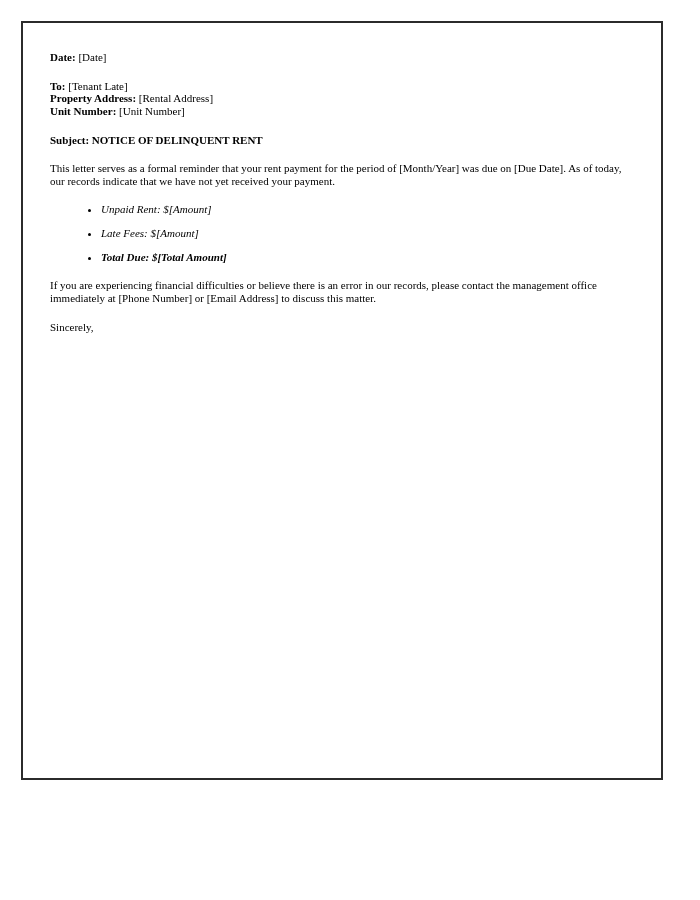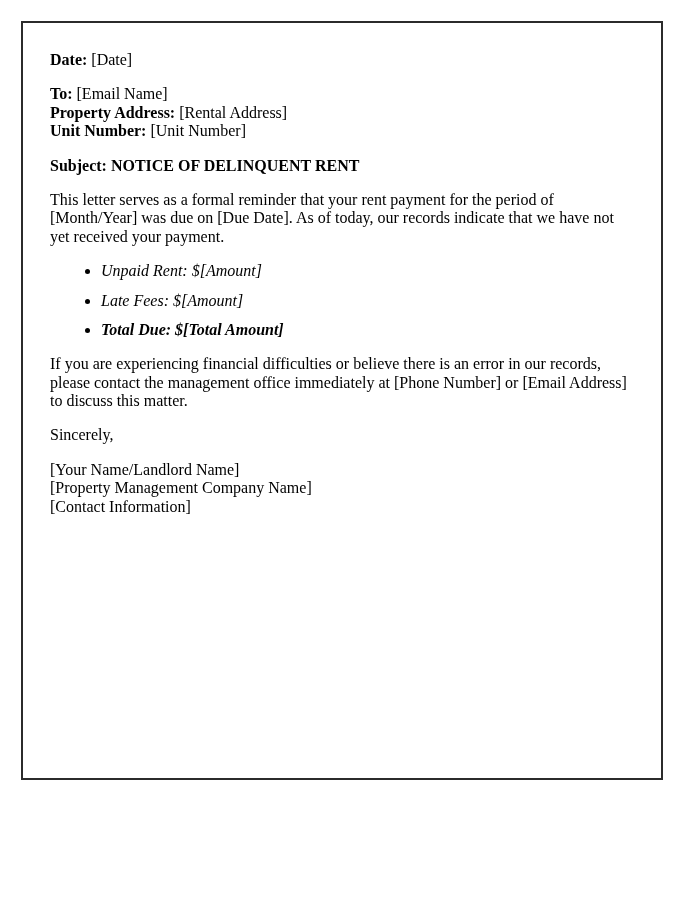--- a/index.html
+++ b/index.html
@@ -14,42 +14,42 @@
   .letter-frame {
     position: absolute;
     left: 21px;
     top: 21px;
     width: 642px;
     height: 759px;
     box-sizing: border-box;
     border: 2px solid #2b2b2b;
     padding: 12px 27px;
     background: #ffffff;
-    font-size: 16px;
+    font-size: 11px;
     line-height: 1.15;
     overflow: hidden;
   }
   .letter-frame p { margin: 16px 0; }
   .b { font-weight: bold; }
   ul.balance-list {
     margin: 16px 0;
     padding-left: 40px;
     list-style-type: disc;
   }
   ul.balance-list li { margin: 11px; padding: 0; font-style: italic; }
   .sig-line { display: block; }
 </style>
 </head>
 <body>
 
 <div class="letter-frame">
 
   <p><span class="b">Date:</span> <span>[Date]</span></p>
 
-  <p><span class="b">To:</span> <span>[Email Name]</span><br>
+  <p><span class="b">To:</span> <span>[Tenant Late]</span><br>
   <span class="b">Property Address:</span> <span>[Rental Address]</span><br>
   <span class="b">Unit Number:</span> <span>[Unit Number]</span></p>
 
   <p class="b">Subject: NOTICE OF DELINQUENT RENT</p>
 
 
   <p>This letter serves as a formal reminder that your rent payment for the period of [Month/Year] was due on [Due Date]. As of today, our records indicate that we have not yet received your payment.</p>
 
 
   <ul class="balance-list">
@@ -57,19 +57,14 @@
     <li>Late Fees: $[Amount]</li>
     <li class="b">Total Due: $[Total Amount]</li>
   </ul>
 
 
   <p>If you are experiencing financial difficulties or believe there is an error in our records, please contact the management office immediately at [Phone Number] or [Email Address] to discuss this matter.</p>
 
 
   <p>Sincerely,</p>
 
-  <p>
-      <span class="sig-line">[Your Name/Landlord Name]</span>
-      <span class="sig-line">[Property Management Company Name]</span>
-      <span class="sig-line">[Contact Information]</span>
-    </p>
 
 </div>
 
 </body></html>

